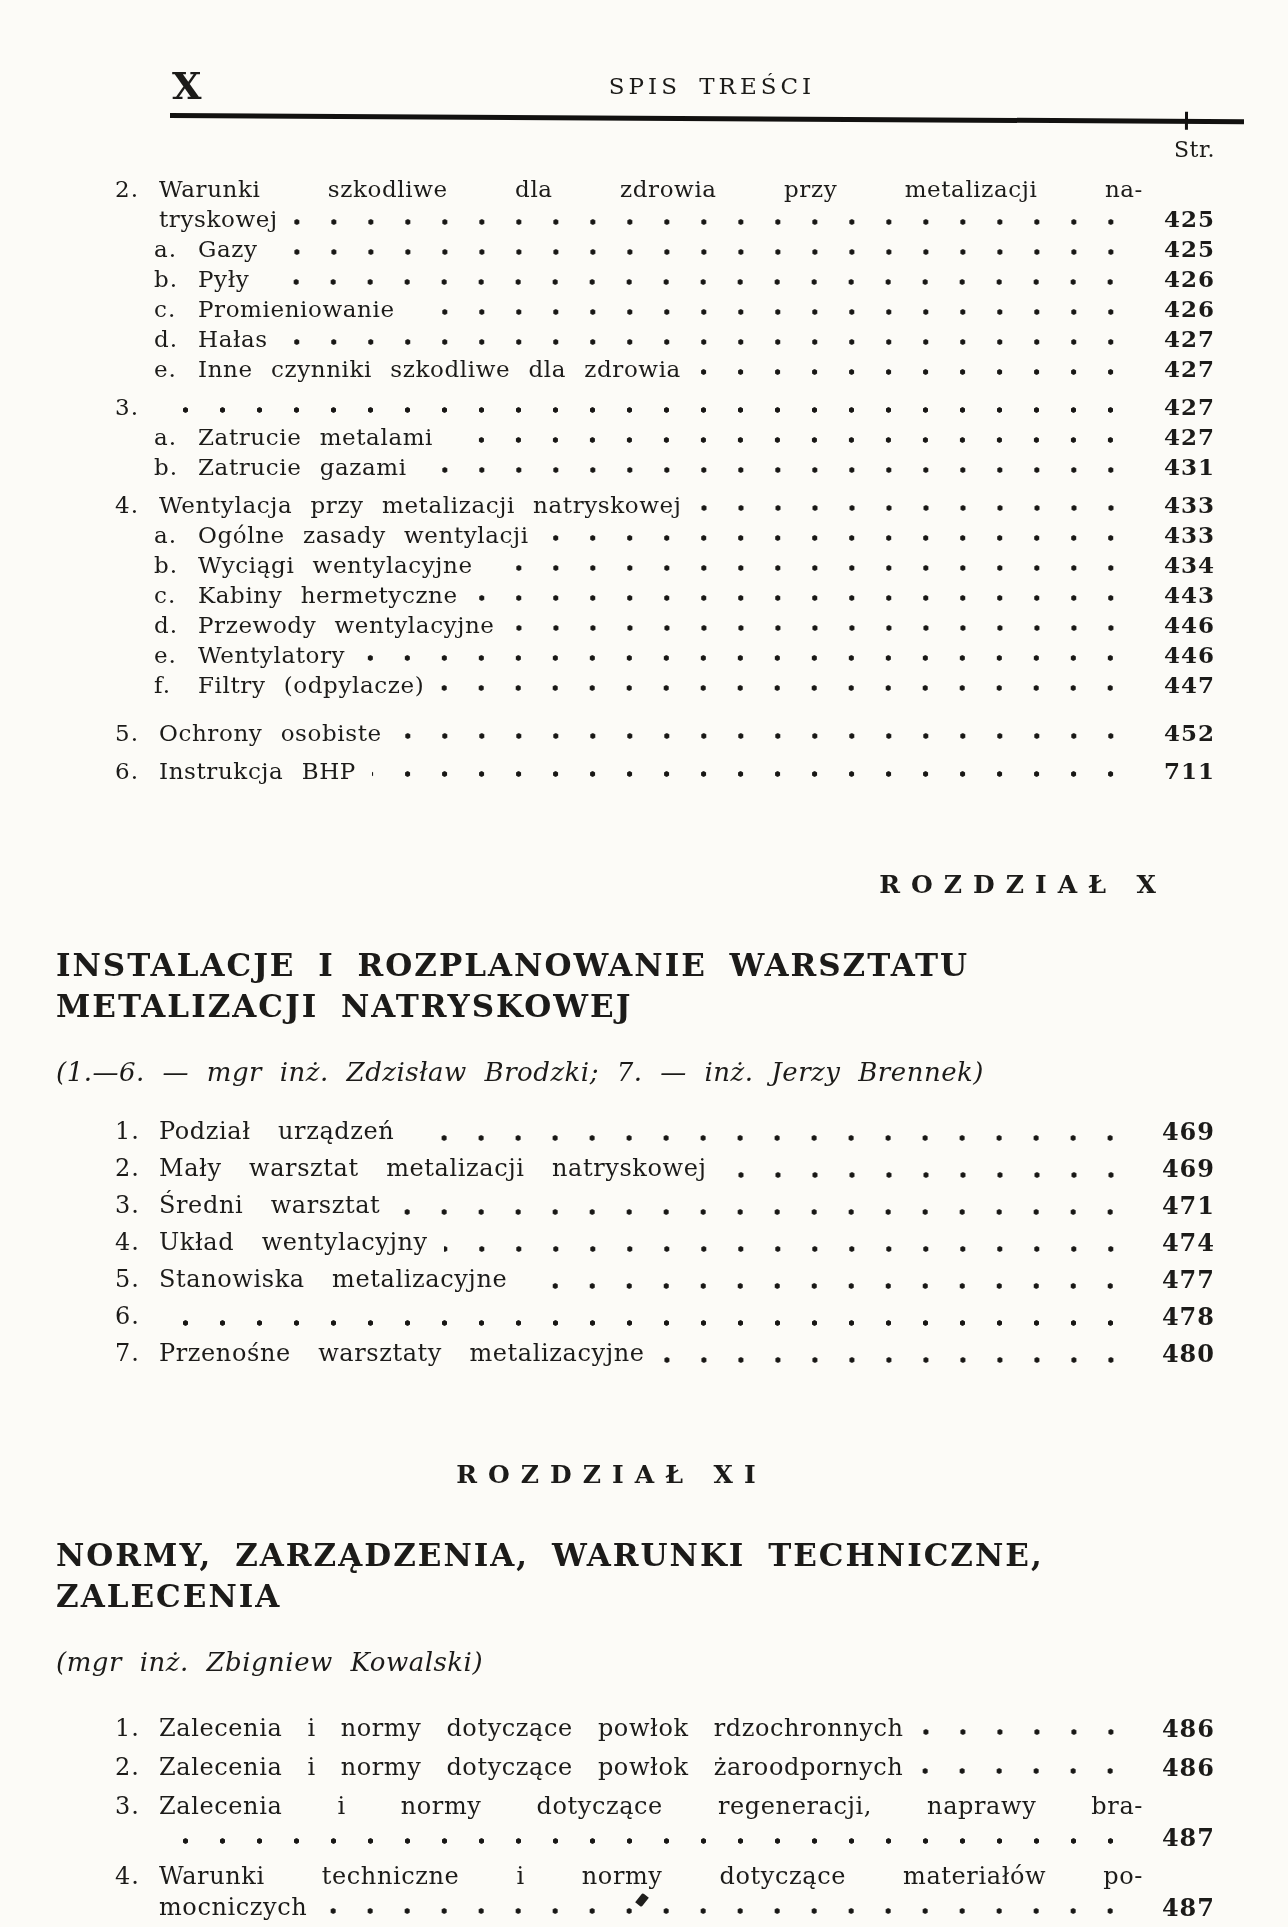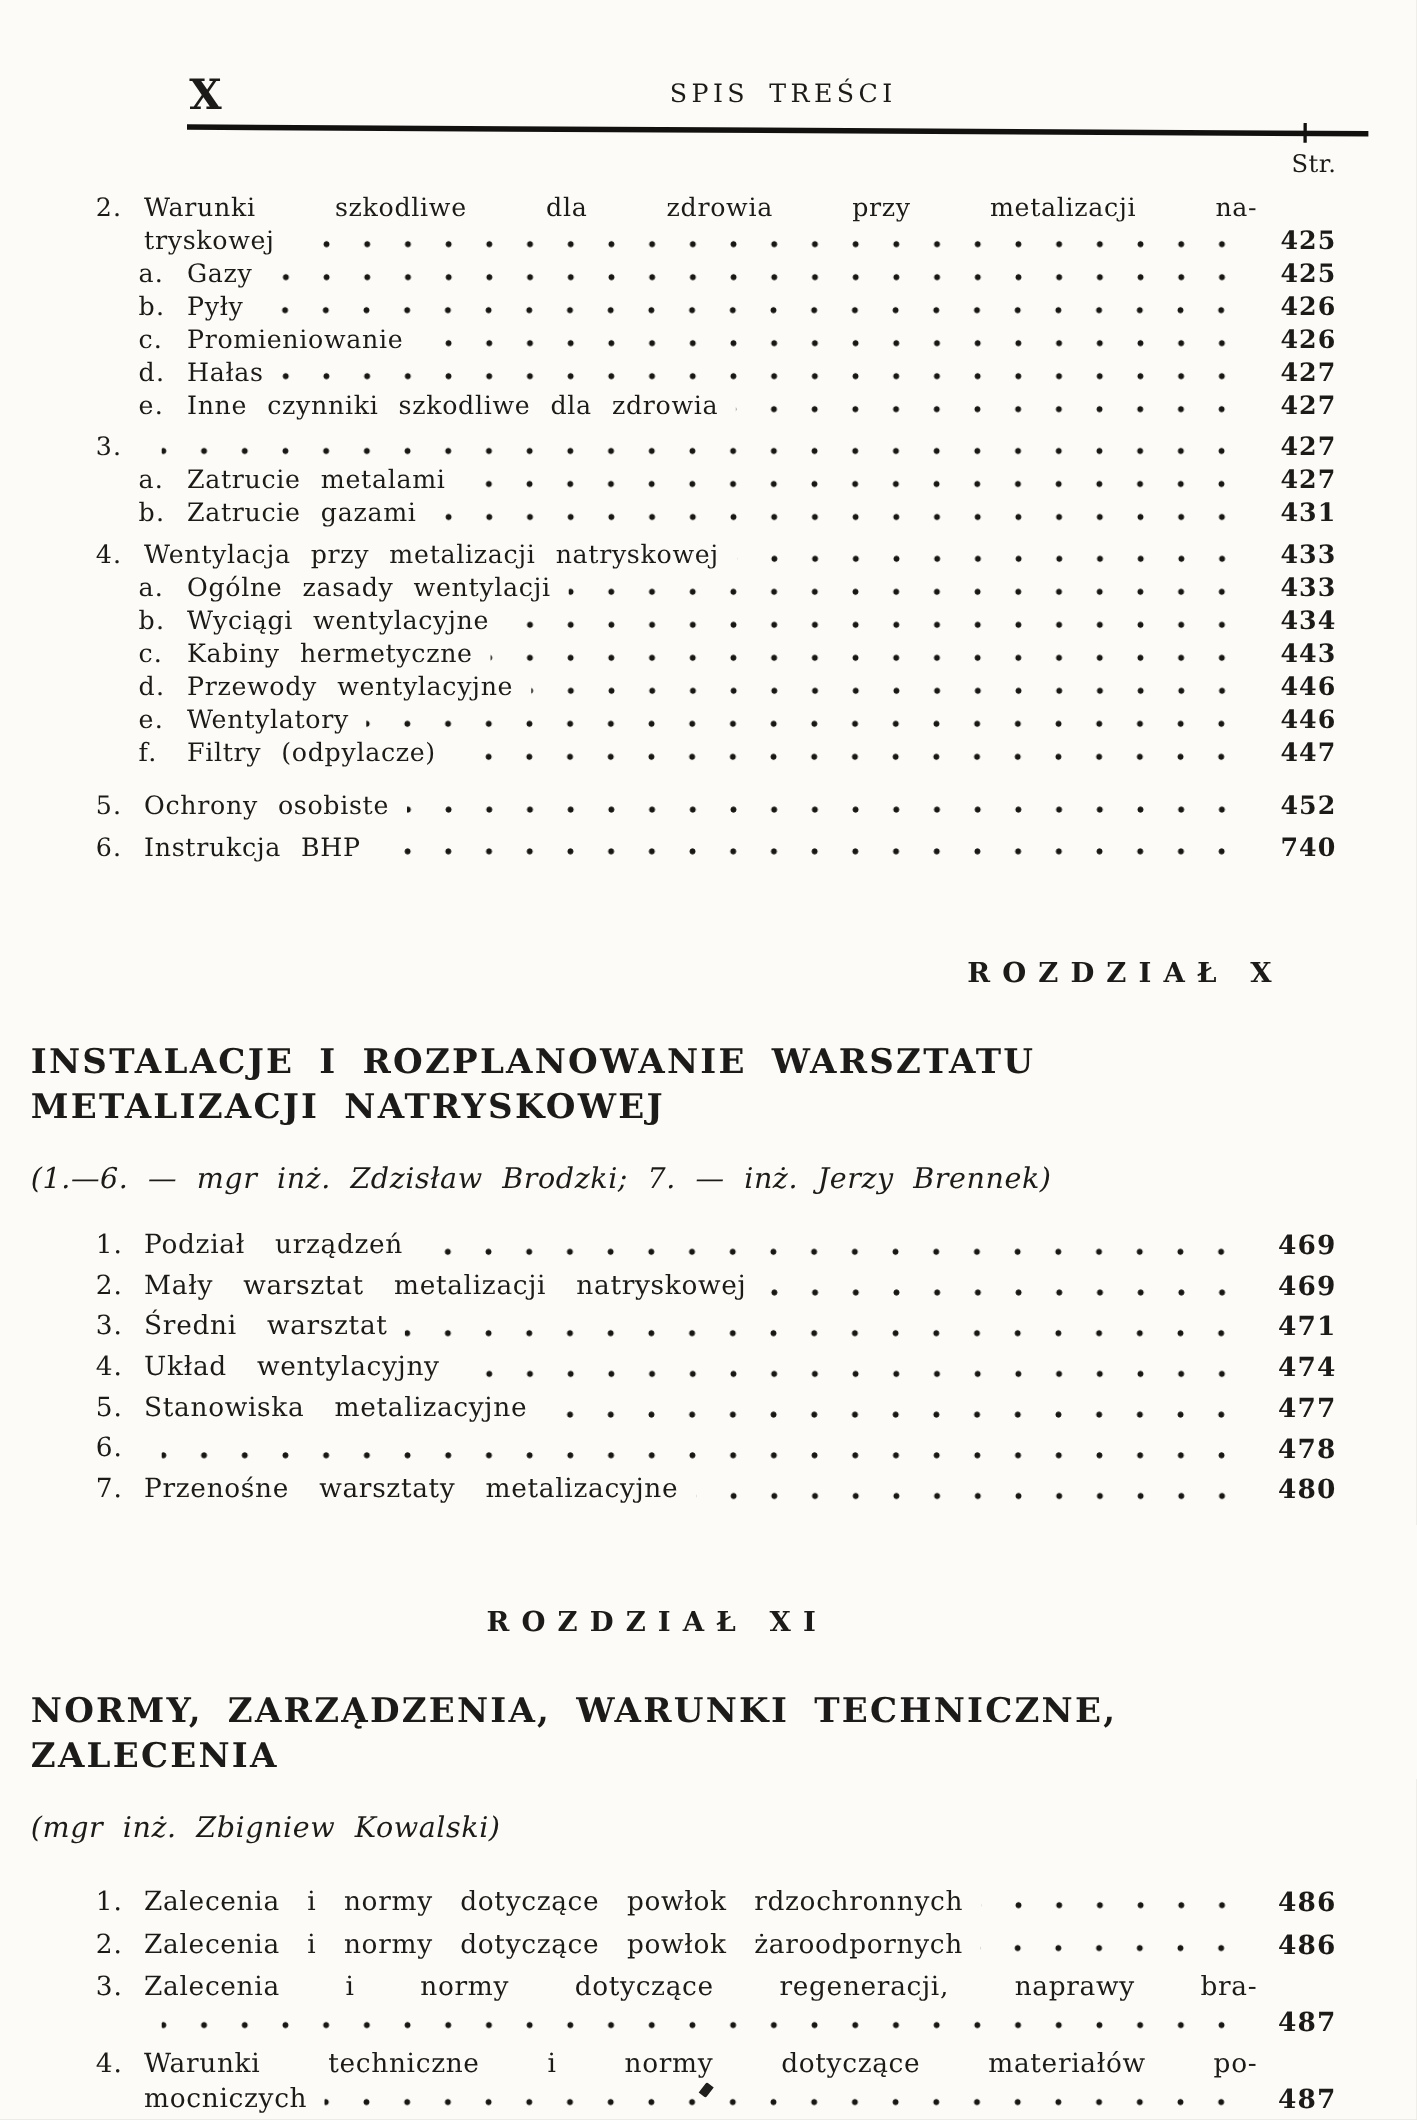--- a/index.html
+++ b/index.html
@@ -8,21 +8,21 @@
     background:#fcfbf7; color:#1c1b19; overflow:hidden;
     font-family:"DejaVu Serif","Liberation Serif",serif;
   }
   
   .header { position:relative; height:107px; }
   .folio { position:absolute; left:172px; bottom:2px; font-size:38px; font-weight:700; line-height:1; letter-spacing:1px; }
   .htitle { position:absolute; left:712px; transform:translateX(-50%); bottom:8px; font-size:23px; letter-spacing:4px; word-spacing:7px; }
   .rule { position:relative; margin:6px 44px 0 170px; height:5px; background:#121110; transform:rotate(0.33deg); transform-origin:left center; }
   .rule .tick { position:absolute; right:56px; top:-7px; width:3px; height:18px; background:#121110; }
 
-  .content { padding:0 73px 0 76px; }
+  .content { padding:0 73px 0 104px; }
 
   .strrow { margin-top:20px; font-size:22px; line-height:24px; text-align:right; letter-spacing:0.5px; }
 
   
   .toc { font-size:23px; }
   .toc .row { display:flex; line-height:30px; }
   .num { flex:none; width:44px; margin-left:11px; letter-spacing:1px; white-space:nowrap; }
   .row.sub .num { margin-left:50px; }
   .lbl { flex:none; word-spacing:0.45em; letter-spacing:0.6px; white-space:nowrap; }
   .lbl.fill { flex:1 1 auto; text-align:justify; text-align-last:justify; white-space:normal; word-spacing:0.3em; }
@@ -183,21 +183,21 @@
       <div class="row g2">
         <span class="num">5.</span>
         <span class="lbl">Ochrony osobiste</span>
         <span class="leader"></span>
         <span class="pg">452</span>
       </div>
       <div class="row g3">
         <span class="num">6.</span>
         <span class="lbl">Instrukcja BHP</span>
         <span class="leader"></span>
-        <span class="pg">740</span>
+        <span class="pg">711</span>
       </div>
     </section>
 
     <div class="rozdzial roz10">ROZDZIAŁ X</div>
     <h1 class="chtitle"><span>INSTALACJE I ROZPLANOWANIE WARSZTATU</span><br><span>METALIZACJI NATRYSKOWEJ</span></h1>
     <div class="byline">(1.—6. — mgr inż. Zdzisław Brodzki; 7. — inż. Jerzy Brennek)</div>
 
     <section class="toc toc10">
       <div class="row">
         <span class="num">1.</span>

